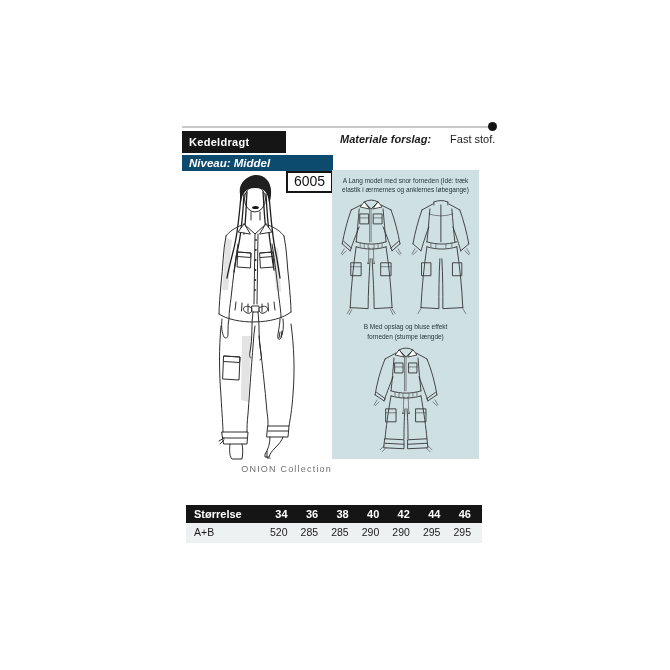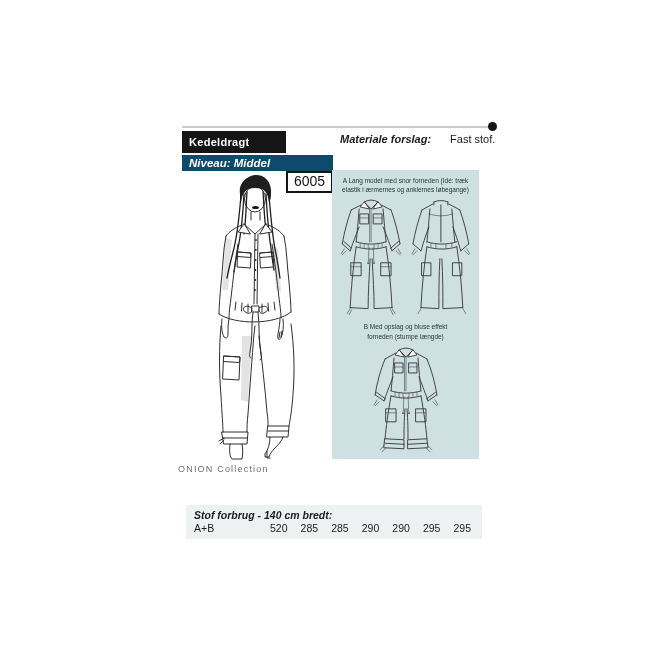--- a/index.html
+++ b/index.html
@@ -35,21 +35,21 @@
     left:332px;top:170px;width:147px;height:289px;background:#cfe0e3;
     display:flex;flex-direction:column;align-items:center;box-sizing:border-box;padding-top:6px;
   }
   .panel .note{
     font-size:6.5px;line-height:1.45;color:#1f3034;text-align:center;width:140px;
   }
   .panel svg{display:block;}
 
   
   .caption{
-    left:178px;top:464px;width:154px;text-align:left;font-size:9px;color:#6f6f6f;
+    left:178px;top:464px;width:154px;text-align:right;font-size:9px;color:#6f6f6f;
     letter-spacing:1.2px;
   }
 
   
   .size-table{left:186px;top:505px;width:296px;font-size:10.5px;}
   .tr{display:grid;grid-template-columns:82px repeat(7,1fr);align-items:center;}
   .thead{background:#151515;color:#fff;height:18px;font-weight:bold;font-size:11px;}
   .tbody{background:#eef1f1;padding:3px 0 5px;color:#1c1c1c;}
   .cell-label{padding-left:8px;text-align:left;}
   .cell-num{text-align:right;padding-right:11px;}
@@ -238,22 +238,31 @@
     <path class="tech" d="M52,97 L71,96 L72,105 L52,106 Z M52,101.5 L71,100.5"></path>
     <path class="tech-thin" d="M28,103 l-4,4 M30,105 l-4,4 M72,103 l4,4 M70,105 l4,4"></path>
     <rect class="tech" x="30" y="66" width="10" height="13"></rect>
     <path class="tech-thin" d="M30,70 l10,0"></path>
     <rect class="tech" x="60" y="66" width="10" height="13"></rect>
     <path class="tech-thin" d="M60,70 l10,0"></path>
   </svg>
 </div>
 
 <div class="abs size-table">
+  <div class="tr thead">
+    <div class="cell-label">Størrelse</div>
+    <div class="cell-num">34</div>
+    <div class="cell-num">36</div>
+    <div class="cell-num">38</div>
+    <div class="cell-num">40</div>
+    <div class="cell-num">42</div>
+    <div class="cell-num">44</div>
+    <div class="cell-num">46</div>
+  </div>
   <div class="tbody">
-    <div class="fabric-row">Stof forbrug - 140 cm bredt:</div>
     <div class="tr">
       <div class="cell-label">A+B</div>
       <div class="cell-num">520</div>
       <div class="cell-num">285</div>
       <div class="cell-num">285</div>
       <div class="cell-num">290</div>
       <div class="cell-num">290</div>
       <div class="cell-num">295</div>
       <div class="cell-num">295</div>
     </div>

